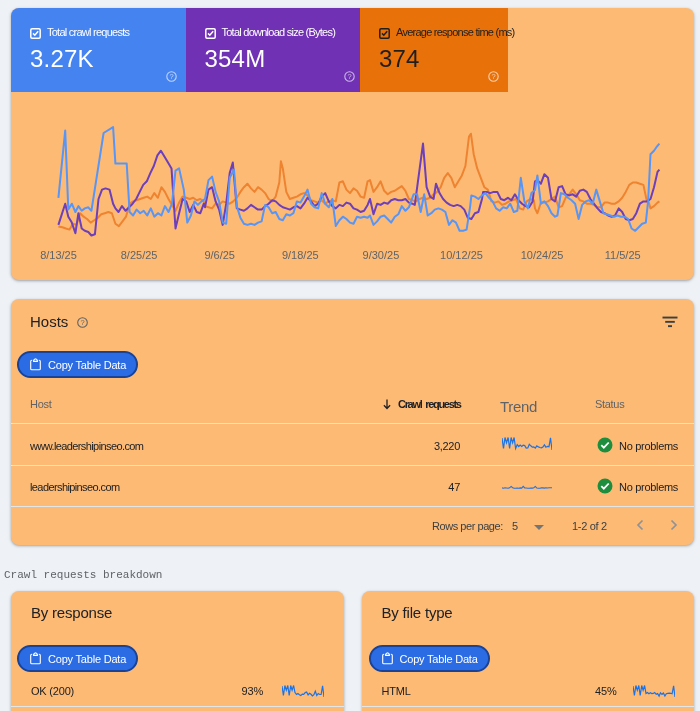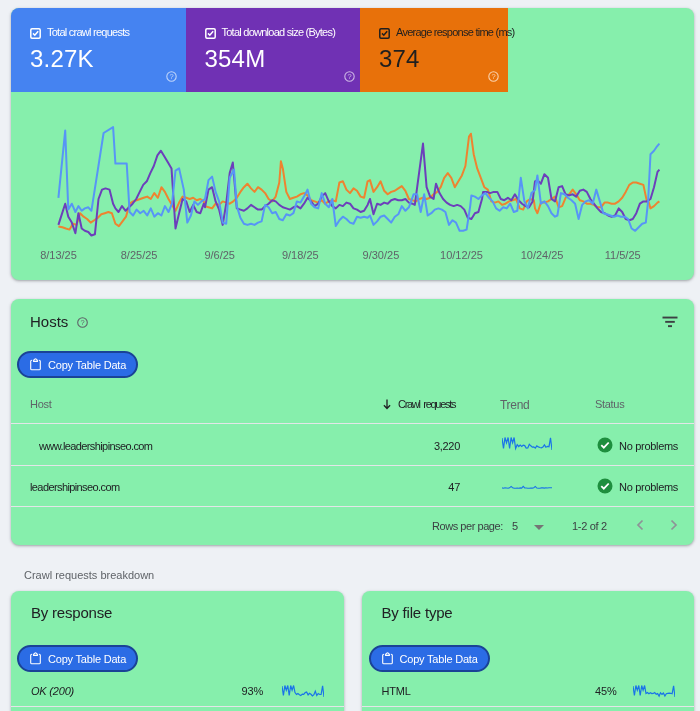--- a/index.html
+++ b/index.html
@@ -1,17 +1,17 @@
 <!DOCTYPE html>
 <html><head>
 <meta charset="utf-8">
 <style>
 * { margin:0; padding:0; box-sizing:border-box; }
 html,body { width:700px; height:711px; background:#eef1f5; font-family:"Liberation Sans", sans-serif; position:relative; overflow:hidden; }
-.panel { position:absolute; background:#86efac; border-radius:8px; box-shadow:0 1px 2px rgba(60,64,67,.28), 0 1px 3px 1px rgba(60,64,67,.13); }
+.panel { position:absolute; background:#fdba74; border-radius:8px; box-shadow:0 1px 2px rgba(60,64,67,.28), 0 1px 3px 1px rgba(60,64,67,.13); }
 .abs { position:absolute; }
 .card { position:absolute; top:0; height:84px; }
 .card .cb { position:absolute; left:19px; top:20px; }
 .card .lbl { position:absolute; left:36px; top:18px; font-size:11px; letter-spacing:-0.75px; white-space:nowrap; }
 .card .val { position:absolute; left:19px; top:37px; font-size:24px; letter-spacing:0.2px; }
 .card .help { position:absolute; right:9px; bottom:10px; }
 .btn { position:absolute; height:27px; background:#2b6ce5; border:2px solid #1a4396; border-radius:14px; color:#fff; font-size:11px; letter-spacing:-0.2px; display:flex; align-items:center; padding:0 10px 0 11px; white-space:nowrap; }
 .btn svg { margin-right:7px; flex-shrink:0; }
 .gray { color:#5f6368; }
 .dark { color:#202124; }
@@ -94,26 +94,26 @@
     <svg width="11" height="13" viewBox="0 0 11 13">
         <path d="M2.2 2.2 h-0.4 a1.1 1.1 0 0 0 -1.1 1.1 v7.4 a1.1 1.1 0 0 0 1.1 1.1 h7.4 a1.1 1.1 0 0 0 1.1 -1.1 v-7.4 a1.1 1.1 0 0 0 -1.1 -1.1 h-0.4 M3.6 3.4 v-1 a0.6 0.6 0 0 1 0.6 -0.6 h0.3 a1 1 0 0 1 2 0 h0.3 a0.6 0.6 0 0 1 0.6 0.6 v1 z" fill="none" stroke="#fff" stroke-width="1.1"></path>
       </svg>
     Copy Table Data
   </div>
 
   <div class="abs gray" style="left:19px; top:99px; font-size:11px; letter-spacing:-0.3px;">Host</div>
   <svg class="abs" style="left:372px; top:99.5px;" width="8" height="11" viewBox="0 0 8 11">
       <path d="M4 0.5 v9 M0.9 6.3 l3.1 3.2 3.1-3.2" fill="none" stroke="#202124" stroke-width="1.3"></path>
     </svg>
-  <div class="abs dark" style="left:387px; top:99px; font-size:11px; letter-spacing:-1.3px; word-spacing:2px; font-weight:normal; white-space:nowrap;">Crawl requests</div>
-  <div class="abs gray" style="left:489px; top:99px; font-size:12px; letter-spacing:-0.3px;">Trend</div>
+  <div class="abs dark" style="left:387px; top:99px; font-size:11px; letter-spacing:-1.3px; word-spacing:2px; font-weight:bold; white-space:nowrap;">Crawl requests</div>
+  <div class="abs gray" style="left:489px; top:99px; font-size:15px; letter-spacing:-0.3px;">Trend</div>
   <div class="abs gray" style="left:584px; top:99px; font-size:11px; letter-spacing:-0.3px;">Status</div>
   <div class="sep" style="top:124px;"></div>
 
-  <div class="abs dark" style="left:19px; top:141px; font-size:11px; letter-spacing:-0.6px;margin-left:9px;">www.leadershipinseo.com</div>
+  <div class="abs dark" style="left:19px; top:141px; font-size:11px; letter-spacing:-0.6px;">www.leadershipinseo.com</div>
   <div class="abs dark" style="left:389px; top:141px; width:60px; text-align:right; font-size:11px; letter-spacing:-0.3px;">3,220</div>
   <svg class="abs" style="left:491px; top:137px;" width="50" height="15" viewBox="0 0 50 15">
     <polyline points="0.0,2.0 1.5,12.5 3.0,1.5 4.5,6.8 6.1,1.5 7.6,12.5 9.1,1.5 10.6,6.8 12.1,1.5 13.6,12.5 15.2,8.7 16.7,10.5 18.2,9.0 19.7,10.4 21.2,9.2 22.7,9.6 24.2,12.1 25.8,11.9 27.3,8.3 28.8,9.8 30.3,11.2 31.8,10.8 33.3,12.1 34.8,9.9 36.4,10.9 37.9,11.5 39.4,11.9 40.9,11.1 42.4,8.9 43.9,11.2 45.5,10.3 47.0,10.7 48.5,1.8 50.0,14.0" fill="none" stroke="#1a73e8" stroke-width="1.2"></polyline>
   </svg>
   <svg class="abs" style="left:586px; top:137.5px;" width="16" height="16" viewBox="0 0 16 16">
       <circle cx="8" cy="8" r="7.5" fill="#1e8e3e"></circle>
       <path d="M4.3 8.2 l2.5 2.5 4.9-5.2" fill="none" stroke="#fff" stroke-width="1.8"></path>
     </svg>
   <div class="abs dark" style="left:608px; top:141px; font-size:11px; letter-spacing:-0.3px;">No problems</div>
   <div class="sep" style="top:166px;"></div>
@@ -135,31 +135,31 @@
   <div class="abs" style="left:523px; top:226px; width:0; height:0; border-left:5px solid transparent; border-right:5px solid transparent; border-top:5px solid #757575;"></div>
   <div class="abs" style="left:561px; top:221px; font-size:11px; letter-spacing:-0.3px; color:#3c4043;">1-2 of 2</div>
   <svg class="abs" style="left:625px; top:220px;" width="8" height="12" viewBox="0 0 8 12">
       <path d="M6.5 1.5 L2 6 l4.5 4.5" fill="none" stroke="#8e9297" stroke-width="1.7"></path>
     </svg>
   <svg class="abs" style="left:659px; top:220px;" width="8" height="12" viewBox="0 0 8 12">
       <path d="M1.5 1.5 L6 6 l-4.5 4.5" fill="none" stroke="#8e9297" stroke-width="1.7"></path>
     </svg>
 </div>
 
-<div class="abs" style="left:24px; top:569px; font-size:11px; letter-spacing:0px; color:#5f6368;">Crawl requests breakdown</div>
+<div class="abs" style="left:4px; top:569px; font-size:11px; letter-spacing:0px; color:#5f6368;font-family:Liberation Mono, monospace;">Crawl requests breakdown</div>
 
 <div class="panel" style="left:11px; top:591px; width:333px; height:130px;">
   <div class="abs dark" style="left:20px; top:13px; font-size:15px; letter-spacing:-0.2px;">By response</div>
   <div class="btn" style="left:6px; top:54px;">
     <svg width="11" height="13" viewBox="0 0 11 13">
         <path d="M2.2 2.2 h-0.4 a1.1 1.1 0 0 0 -1.1 1.1 v7.4 a1.1 1.1 0 0 0 1.1 1.1 h7.4 a1.1 1.1 0 0 0 1.1 -1.1 v-7.4 a1.1 1.1 0 0 0 -1.1 -1.1 h-0.4 M3.6 3.4 v-1 a0.6 0.6 0 0 1 0.6 -0.6 h0.3 a1 1 0 0 1 2 0 h0.3 a0.6 0.6 0 0 1 0.6 0.6 v1 z" fill="none" stroke="#fff" stroke-width="1.1"></path>
       </svg>
     Copy Table Data
   </div>
-  <div class="abs dark" style="left:20px; top:94px; font-size:11px; letter-spacing:-0.2px;font-style:italic;">OK (200)</div>
+  <div class="abs dark" style="left:20px; top:94px; font-size:11px; letter-spacing:-0.2px;">OK (200)</div>
   <div class="abs dark" style="left:212px; top:94px; width:40px; text-align:right; font-size:11px; letter-spacing:-0.2px;">93%</div>
   <svg class="abs" style="left:271px; top:93px;" width="42" height="14" viewBox="0 0 42 14">
     <polyline points="0.0,2.0 1.4,11.5 2.9,1.5 4.3,6.3 5.8,1.5 7.2,11.5 8.7,1.5 10.1,6.3 11.6,1.5 13.0,8.5 14.5,10.4 15.9,9.5 17.4,10.8 18.8,11.6 20.3,10.1 21.7,10.3 23.2,8.6 24.6,8.0 26.1,10.9 27.5,9.3 29.0,10.3 30.4,12.0 31.9,10.7 33.3,7.2 34.8,11.5 36.2,9.5 37.7,10.5 39.1,10.5 40.6,1.8 42.0,13.0" fill="none" stroke="#1a73e8" stroke-width="1.2"></polyline>
   </svg>
   <div class="sep" style="top:115px;"></div>
 </div>
 
 <div class="panel" style="left:361.5px; top:591px; width:332.5px; height:130px;">
   <div class="abs dark" style="left:20px; top:13px; font-size:15px; letter-spacing:-0.2px;">By file type</div>
   <div class="btn" style="left:7px; top:54px;">

